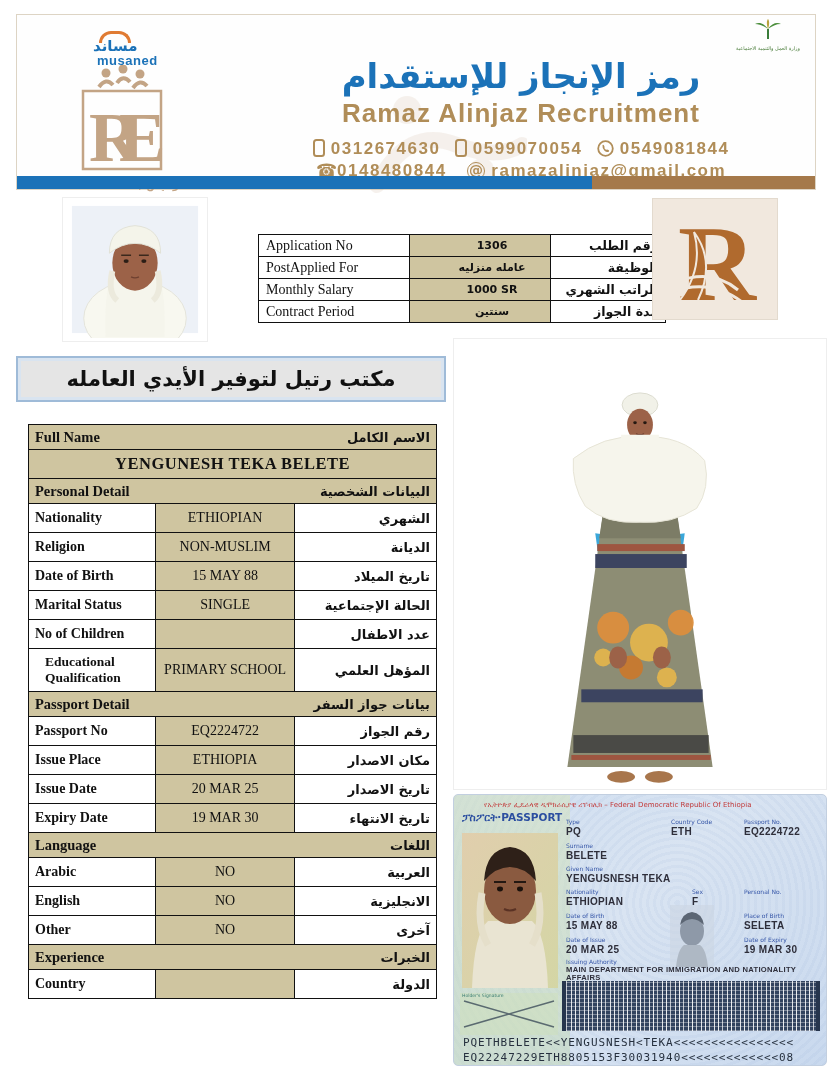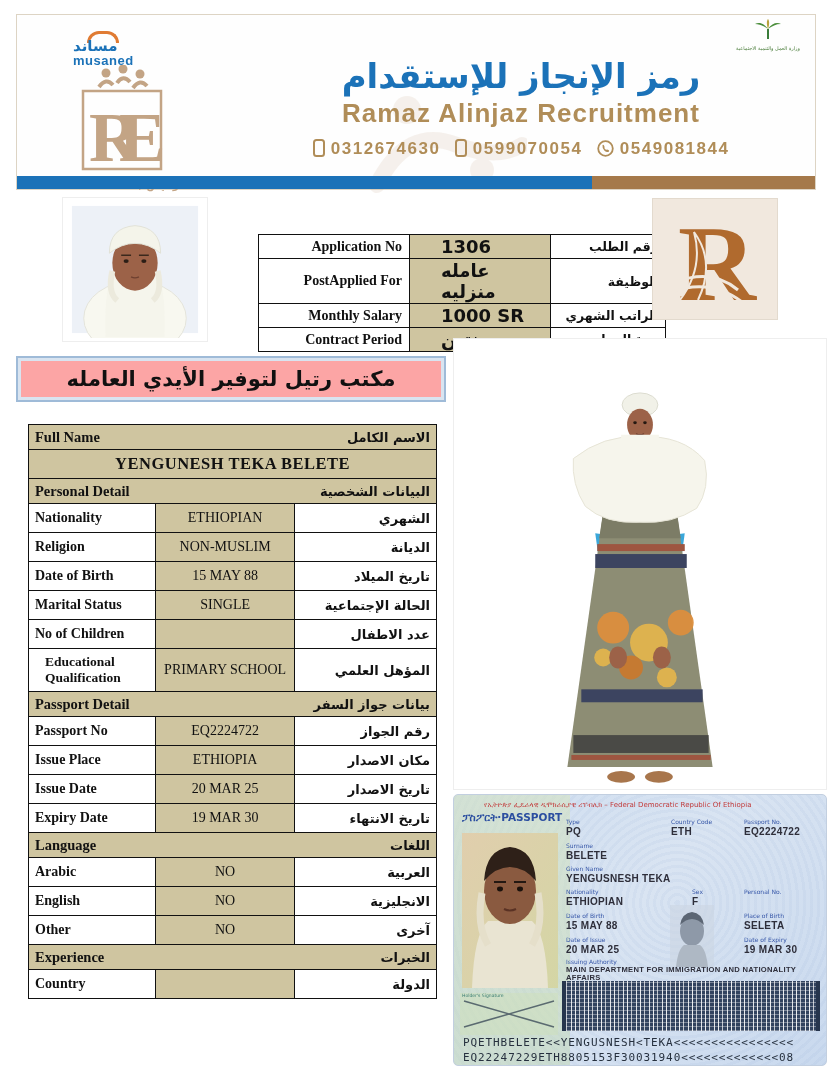--- a/index.html
+++ b/index.html
@@ -11,25 +11,25 @@
 
   
   .header-box{
     left:16px;top:14px;width:800px;height:176px;
     border:1px solid #ddd4c4;background:#fefefe;box-sizing:border-box;
   }
   .bars{position:absolute;left:0;bottom:0;width:100%;height:13px;display:flex;}
   .bar-blue{width:72%;height:100%;}
   .bar-brown{width:28%;height:100%;}
 
-  .musaned{position:absolute;left:56px;top:16px;text-align:left;line-height:1;}
+  .musaned{position:absolute;left:56px;top:16px;text-align:center;line-height:1;}
   .musaned .arc{display:block;width:26px;height:9px;border:3px solid #e07b33;border-bottom:none;
     border-radius:14px 14px 0 0;margin:0 auto -4px auto;}
   .musaned .ar{font-family:"DejaVu Sans",sans-serif;font-weight:bold;color:#1b72b8;font-size:15px;}
-  .musaned .en{font-family:"Liberation Sans",sans-serif;font-weight:bold;color:#1b72b8;font-size:13px;letter-spacing:.5px;}
+  .musaned .en{font-family:"Liberation Sans",sans-serif;font-weight:bold;color:#1b72b8;font-size:13px;letter-spacing:.5px;margin-left:24px;}
 
   .ministry{position:absolute;right:12px;top:4px;text-align:center;width:70px;}
   .ministry .mtxt{font-family:"DejaVu Sans",sans-serif;font-size:5px;color:#4a7d3a;line-height:1.2;}
 
   .relogo{position:absolute;left:42px;top:50px;width:126px;text-align:center;}
   .relogo .lic{font-family:"DejaVu Sans",sans-serif;font-size:10.5px;font-weight:bold;color:#c3a485;margin-top:2px;}
 
   .head-center{position:absolute;left:218px;top:42px;width:572px;text-align:center;}
   .title-ar{font-family:"DejaVu Sans",sans-serif;font-weight:bold;font-size:34px;color:#1b72b8;line-height:1.15;}
   .title-en{font-family:"Liberation Sans",sans-serif;font-weight:bold;font-size:26px;color:#b08d58;letter-spacing:1px;margin-top:2px;}
@@ -41,30 +41,30 @@
     border:1.5px solid #b08d58;border-radius:50%;width:16px;height:16px;line-height:15px;vertical-align:1px;}
   .watermark{position:absolute;left:330px;top:70px;opacity:.14;pointer-events:none;}
 
   
   .portrait{left:62px;top:197px;width:146px;height:145px;background:#fff;border:1px solid #eee;box-sizing:border-box;padding:3px;}
   .portrait svg{width:100%;height:100%;display:block;}
 
   .app-table-wrap{left:258px;top:234px;}
   table{border-collapse:collapse;}
   .app-table td{border:1.6px solid #111;font-size:14px;padding:1px 7px;height:19px;}
-  .app-table td.lbl{font-weight:bold;width:136px;text-align:right;}
-  .app-table td.val{background:#cfc5a0;width:102px;font-weight:bold;font-family:"DejaVu Sans",sans-serif;font-size:18px;padding-left:31px;}
+  .app-table td.lbl{font-weight:normal;width:136px;}
+  .app-table td.val{background:#cfc5a0;width:102px;text-align:center;font-weight:bold;font-family:"DejaVu Sans",sans-serif;font-size:11px;padding-left:31px;}
   .app-table td.arl{width:100px;text-align:right;font-weight:bold;font-family:"DejaVu Sans",sans-serif;font-size:12.5px;}
 
   .rlogo{left:652px;top:198px;width:126px;height:122px;background:#f1e8de;border:1px solid #e3dace;box-sizing:border-box;
     display:flex;align-items:center;justify-content:center;}
 
   
   .banner{left:16px;top:356px;width:430px;height:46px;box-sizing:border-box;
-    border:2px solid #9fbbd8;box-shadow:inset 0 0 0 3px #d9e4f0;background:#fca5a5;
+    border:2px solid #9fbbd8;box-shadow:inset 0 0 0 3px #d9e4f0;background:#e5e5e5;
     display:flex;align-items:center;justify-content:center;}
   .banner .btxt{font-family:"DejaVu Sans",sans-serif;font-weight:bold;font-size:21px;color:#111;}
 
   
   .main-wrap{left:28px;top:424px;}
   .main-table{width:409px;}
   .main-table td{border:1.5px solid #111;font-size:14px;padding:1px 6px;box-sizing:border-box;}
   .main-table td.lbl{font-weight:bold;width:127px;height:29px;}
   .main-table td.val{background:#cfc5a0;width:140px;text-align:center;height:29px;}
   .main-table td.arl{width:142px;text-align:right;font-weight:bold;font-family:"DejaVu Sans",sans-serif;font-size:13px;height:29px;}
@@ -166,20 +166,26 @@
       <svg width="12" height="18" viewBox="0 0 12 18" style="vertical-align:-3px">
         <rect x="1" y="1" width="10" height="16" rx="2.5" fill="none" stroke="#b08d58" stroke-width="2"></rect>
       </svg>
       <span>0599070054</span><span class="sep"></span>
       <svg width="17" height="17" viewBox="0 0 17 17" style="vertical-align:-3px">
         <circle cx="8.5" cy="8.5" r="7.3" fill="none" stroke="#b08d58" stroke-width="1.8"></circle>
         <path d="M5.5,5 Q6.5,4.5 7,5.5 L7.6,7 Q7,8 8,9 Q9,10 10,9.4 L11.5,10 Q12.5,10.5 12,11.5 Q10,13 7.5,10.8 Q5,8.6 5.5,5 Z" fill="#b08d58"></path>
       </svg>
       <span>0549081844</span>
     </div>
+    <div class="contact contact2">
+      <span class="glyph">☎</span><span>0148480844</span>
+      <span class="sep"></span>
+      <span class="at-circle">@</span>
+      <span>ramazalinjaz@gmail.com</span>
+    </div>
   </div>
 
   <div class="bars">
     <div class="bar-blue" style="background: rgb(27, 114, 184);"></div>
     <div class="bar-brown" style="background: rgb(165, 121, 74);"></div>
   </div>
 </div>
 
 <div class="abs portrait">
   <svg viewBox="0 0 140 137">

